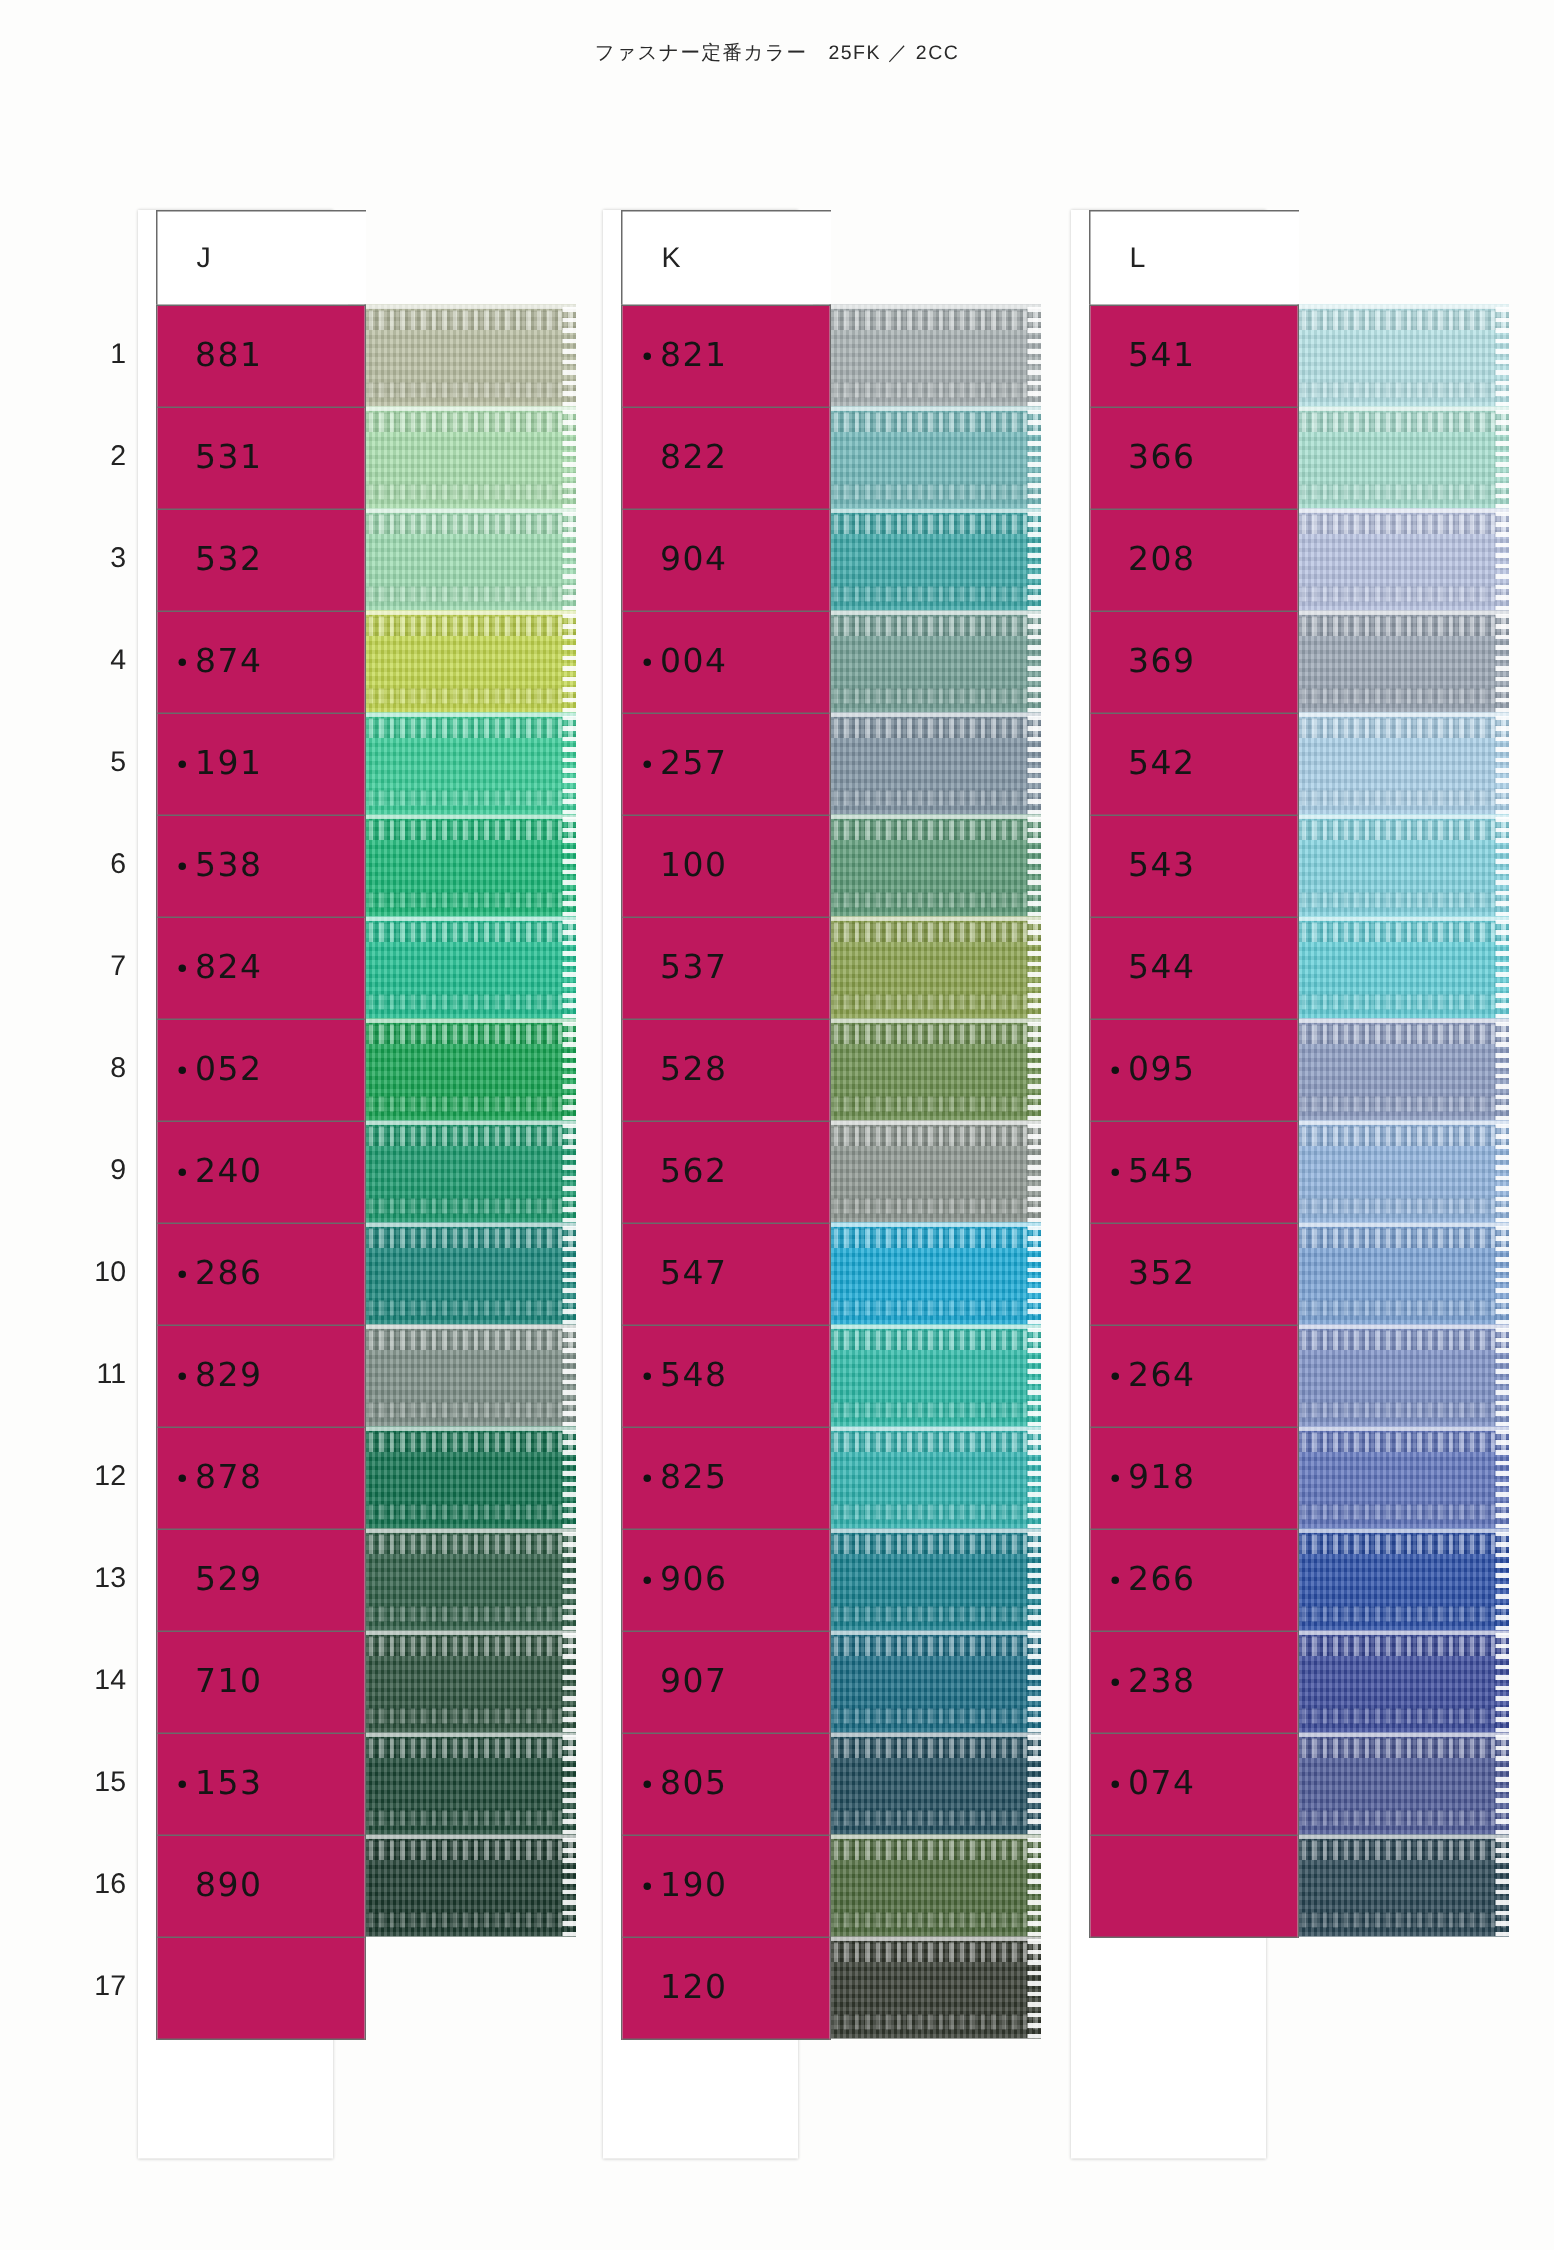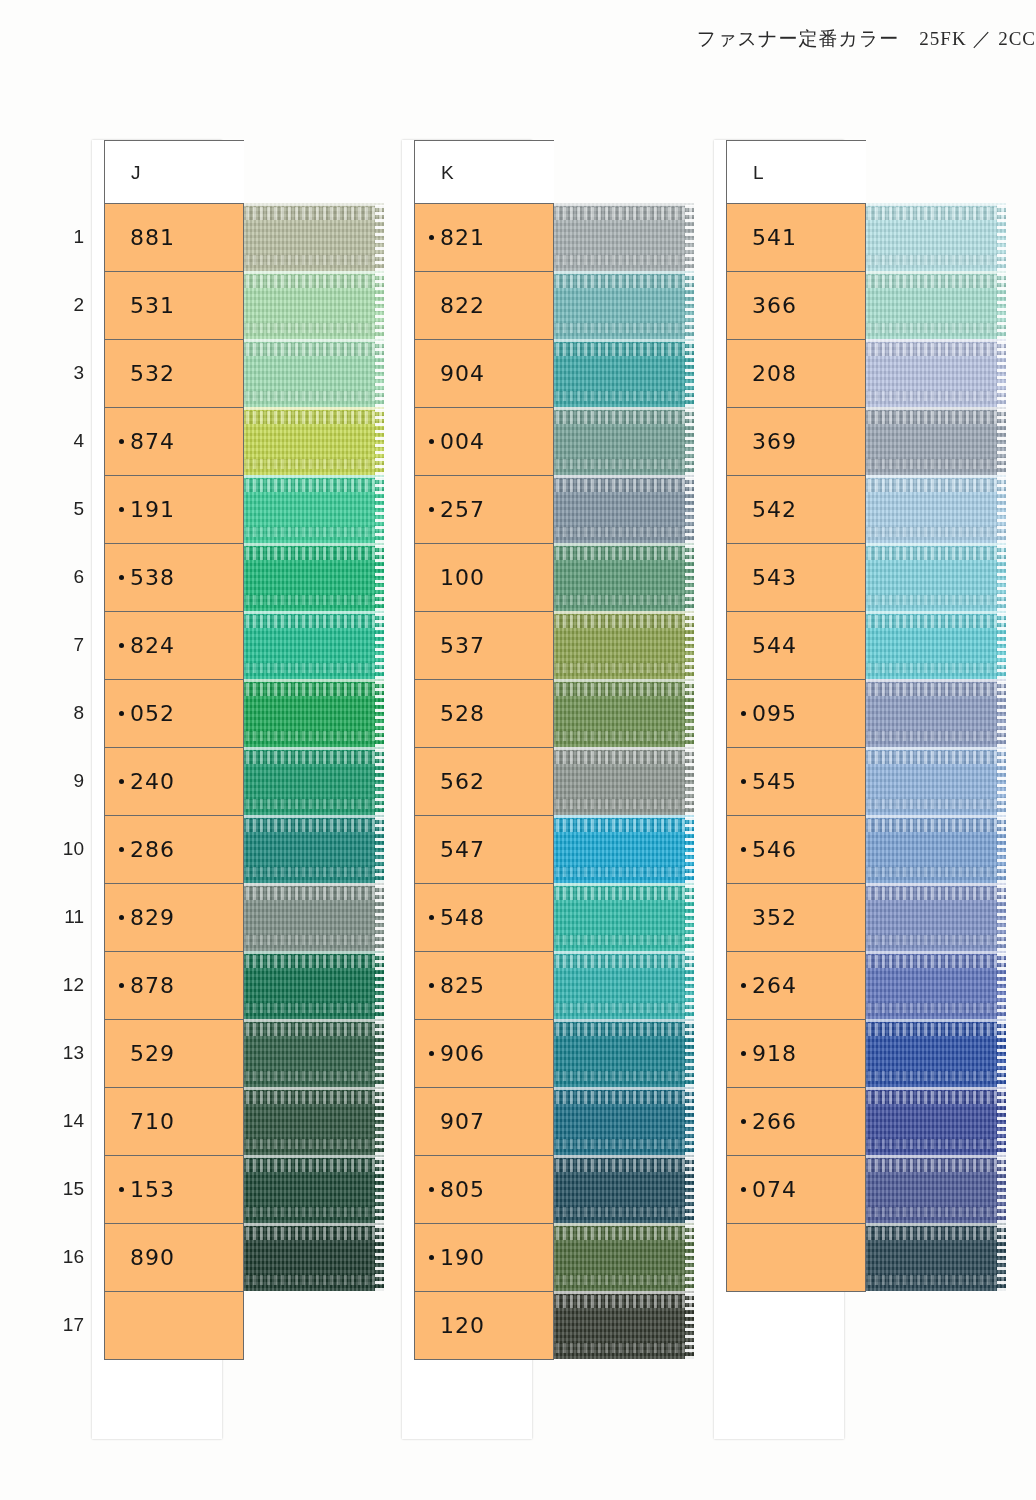--- a/index.html
+++ b/index.html
@@ -18,25 +18,25 @@
   .page {
     position: absolute;
     inset: 0;
     background: #fdfdfc;
   }
   .title {
     position: absolute;
     top: 26px;
     left: 0;
     width: 100%;
-    text-align: right;
-    font-size: 19px;
+    text-align: center;
+    font-size: 13px;
     letter-spacing: 1px;
     color: #2a2a2a;
-    font-family: Liberation Serif, serif;
+    font-family: Liberation Sans, sans-serif;
   }
 
   
   .row-numbers {
     position: absolute;
     left: 46px;
     top: 203px;
     width: 44px;
   }
   .row-num {
@@ -100,21 +100,21 @@
     background: #fff;
     z-index: 3;
   }
   .row {
     height: 68px;
     border-bottom: 1px solid #6a6a6a;
     box-sizing: border-box;
     display: flex;
     align-items: center;
     padding-left: 14px;
-    background: #fdba74;
+    background: #be185d;
   }
   .dot {
     display: inline-block;
     width: 5px;
     height: 5px;
     border-radius: 50%;
     background: #111;
     margin-right: 6px;
     flex: 0 0 auto;
   }
@@ -638,38 +638,38 @@
           </div>
           <div class="row">
             <span class="dot"></span>
             <span class="code">095</span>
           </div>
           <div class="row">
             <span class="dot"></span>
             <span class="code">545</span>
           </div>
           <div class="row">
-            <span class="dot"></span>
-            <span class="code">546</span>
-          </div>
-          <div class="row">
             <span class="dot hidden"></span>
             <span class="code">352</span>
           </div>
           <div class="row">
             <span class="dot"></span>
             <span class="code">264</span>
           </div>
           <div class="row">
             <span class="dot"></span>
             <span class="code">918</span>
           </div>
           <div class="row">
             <span class="dot"></span>
             <span class="code">266</span>
+          </div>
+          <div class="row">
+            <span class="dot"></span>
+            <span class="code">238</span>
           </div>
           <div class="row">
             <span class="dot"></span>
             <span class="code">074</span>
           </div>
           <div class="row">
             <span class="dot hidden"></span>
             <span class="code"></span>
           </div>
         </div>

